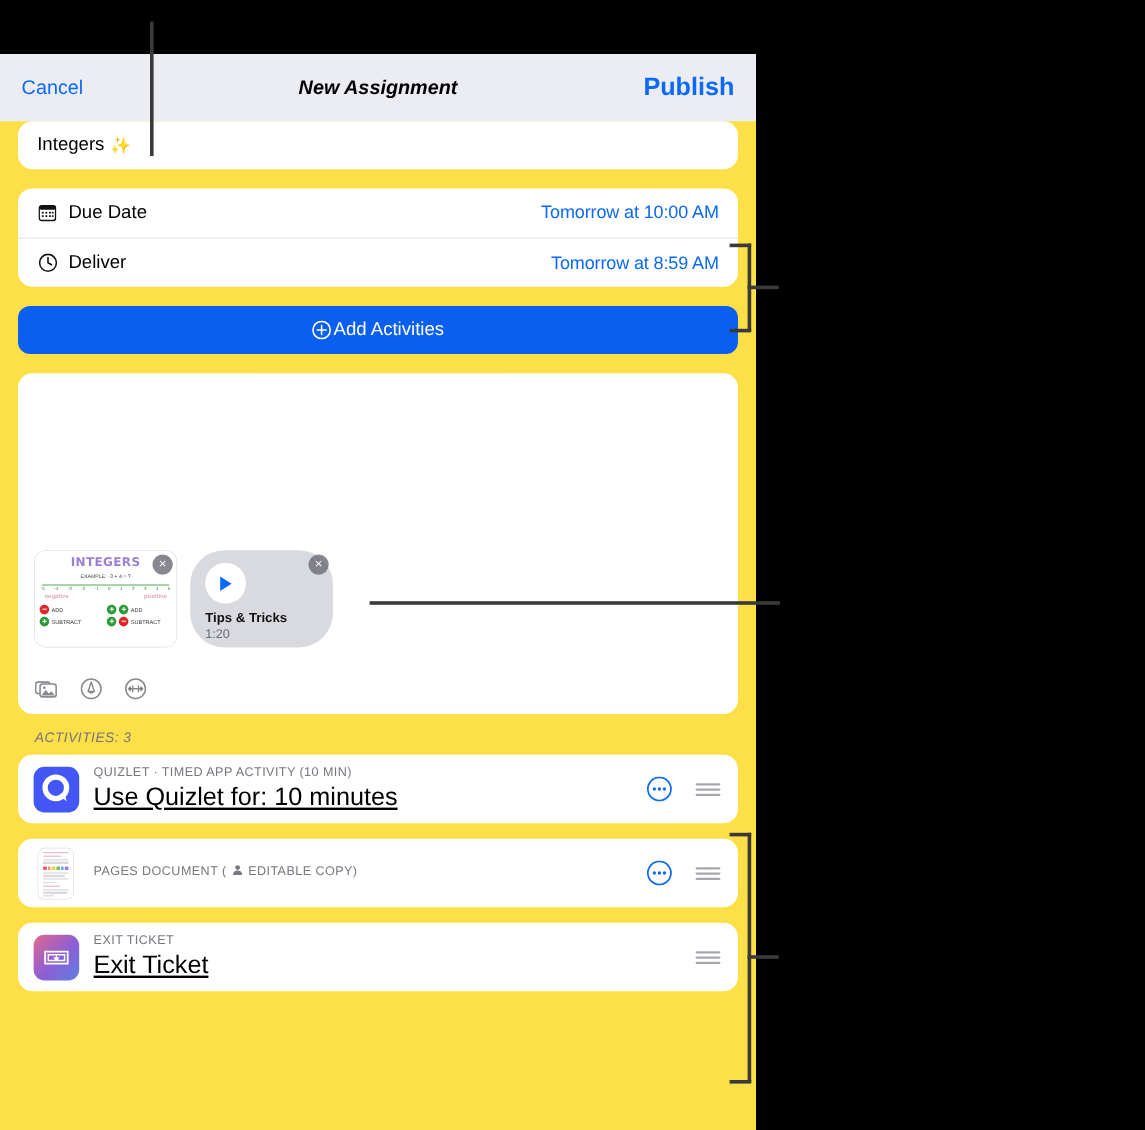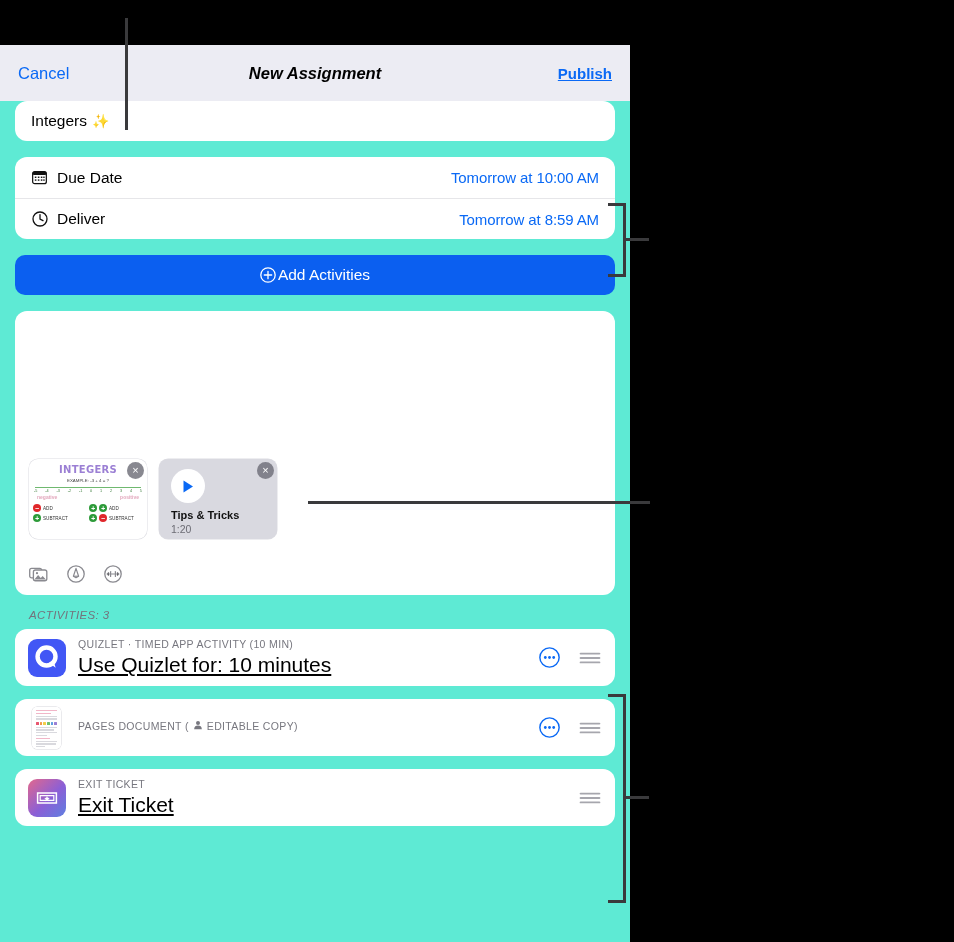--- a/index.html
+++ b/index.html
@@ -9,21 +9,21 @@
     font-family: "Liberation Sans", sans-serif;
     overflow: hidden;
   }
   #stage { position: relative; width: 954px; height: 942px; background:#000; }
 
   
   .sheet {
     position: absolute;
     left: 0; top: 45px;
     width: 630px; height: 897px;
-    background: #5eead4;
+    background: #fde047;
     overflow: hidden;
   }
 
   
   .navbar {
     position: relative;
     height: 56px;
     display: flex;
     align-items: center;
     padding: 0 18px;
@@ -39,26 +39,25 @@
     left: 0; right: 0;
     text-align: center;
     font-size: 16.5px;
     font-weight: bold;
     color: #000;
     pointer-events: none;
     font-style: italic;
   }
   .nav-publish {
     margin-left: auto;
-    font-size: 15px;
+    font-size: 21px;
     font-weight: bold;
     color: #0a69f5;
     cursor: pointer;
     z-index: 2;
-    text-decoration: underline;
   }
 
   
   .card {
     background: #ffffff;
     border-radius: 12px;
     margin: 0 15px 16px 15px;
   }
   .row {
     display: flex;
@@ -163,21 +162,21 @@
   .poster .p-nums { display:flex; justify-content:space-between; margin:1px 5px 0 5px; font-size:3.8px; color:#3b7d3b;}
   .poster .p-words { display:flex; justify-content:space-between; margin:1px 8px 0 8px; font-size:5px; color:#e3a8bd; font-weight:bold;}
   .poster .p-rows { margin-top:3px; }
   .poster .p-r { display:flex; align-items:center; gap:2px; padding:1px 4px; font-size:4.6px; color:#333;}
   .poster .p-half { display:flex; align-items:center; gap:2px; width:50%; }
   .dot { width:8px; height:8px; border-radius:50%; display:inline-flex; align-items:center; justify-content:center; color:#fff; font-size:7px; font-weight:bold; line-height:1; flex:none;}
   .dot.red { background:#e0272b; }
   .dot.green { background:#2e9b3a; }
 
   
-  .video-att .attach-inner { background:#d9d9e0; }
+  .video-att .attach-inner { background:#d9d9e0;border-radius:28px; }
   .vid-play {
     position:absolute; left:12px; top:10px;
     width:34px; height:34px; border-radius:50%;
     background:#fff; display:flex; align-items:center; justify-content:center;
   }
   .vid-title { position:absolute; left:12px; top:50px; font-size:11px; font-weight:bold; color:#111; }
   .vid-dur { position:absolute; left:12px; top:64px; font-size:10.5px; color:#6c6c74; }
 
   
   .media-bar {

